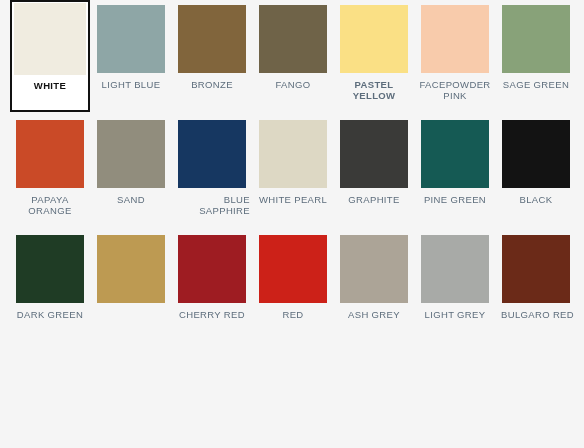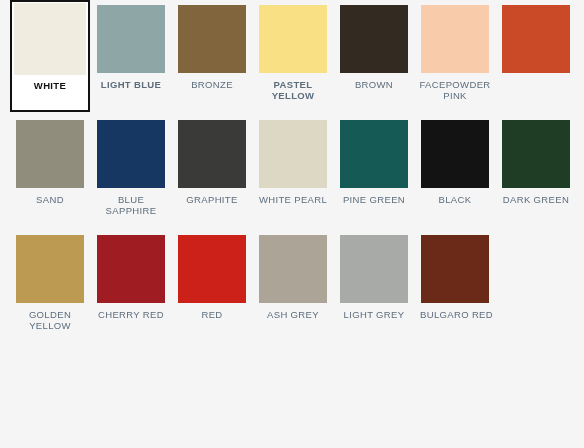--- a/index.html
+++ b/index.html
@@ -82,72 +82,76 @@
 </head>
 <body>
 
 <div id="swatch-grid" style="background: rgb(245, 245, 245); grid-template-columns: repeat(7, 80px);">
     <div class="swatch-cell selected" style="border-color: rgb(17, 17, 17);">
       <div class="swatch-chip" style="background: rgb(240, 236, 224);"></div>
       <div class="swatch-label" style="color: rgb(17, 17, 17);">WHITE</div>
     </div>
     <div class="swatch-cell">
       <div class="swatch-chip" style="background: rgb(142, 166, 166);"></div>
-      <div class="swatch-label" style="color: rgb(93, 109, 124); font-weight: bold;">LIGHT BLUE</div>
+      <div class="swatch-label" style="color: rgb(93, 109, 124);">LIGHT BLUE</div>
     </div>
     <div class="swatch-cell">
       <div class="swatch-chip" style="background: rgb(129, 101, 60);"></div>
       <div class="swatch-label" style="color: rgb(93, 109, 124);">BRONZE</div>
     </div>
     <div class="swatch-cell">
+      <div class="swatch-chip" style="background: rgb(111, 99, 72);"></div>
+      <div class="swatch-label" style="color: rgb(93, 109, 124);">FANGO</div>
+    </div>
+    <div class="swatch-cell">
       <div class="swatch-chip" style="background: rgb(250, 224, 133);"></div>
       <div class="swatch-label" style="color: rgb(93, 109, 124); font-weight: bold;">PASTEL YELLOW</div>
-    </div>
-    <div class="swatch-cell">
-      <div class="swatch-chip" style="background: rgb(51, 42, 33);"></div>
-      <div class="swatch-label" style="color: rgb(93, 109, 124);">BROWN</div>
     </div>
     <div class="swatch-cell">
       <div class="swatch-chip" style="background: rgb(248, 203, 171);"></div>
       <div class="swatch-label" style="color: rgb(93, 109, 124);">FACEPOWDER PINK</div>
     </div>
     <div class="swatch-cell">
+      <div class="swatch-chip" style="background: rgb(136, 162, 121);"></div>
+      <div class="swatch-label" style="color: rgb(93, 109, 124);">SAGE GREEN</div>
+    </div>
+    <div class="swatch-cell">
       <div class="swatch-chip" style="background: rgb(202, 74, 39);"></div>
+      <div class="swatch-label" style="color: rgb(93, 109, 124);">PAPAYA ORANGE</div>
     </div>
     <div class="swatch-cell">
       <div class="swatch-chip" style="background: rgb(145, 141, 125);"></div>
       <div class="swatch-label" style="color: rgb(93, 109, 124);">SAND</div>
     </div>
     <div class="swatch-cell">
       <div class="swatch-chip" style="background: rgb(22, 55, 97);"></div>
-      <div class="swatch-label" style="color: rgb(93, 109, 124);">BLUE SAPPHIRE</div>
+      <div class="swatch-label" style="color: rgb(93, 109, 124); text-align: right;">BLUE SAPPHIRE</div>
+    </div>
+    <div class="swatch-cell">
+      <div class="swatch-chip" style="background: rgb(221, 216, 196);"></div>
+      <div class="swatch-label" style="color: rgb(93, 109, 124);">WHITE PEARL</div>
     </div>
     <div class="swatch-cell">
       <div class="swatch-chip" style="background: rgb(58, 58, 56);"></div>
       <div class="swatch-label" style="color: rgb(93, 109, 124);">GRAPHITE</div>
-    </div>
-    <div class="swatch-cell">
-      <div class="swatch-chip" style="background: rgb(221, 216, 196);"></div>
-      <div class="swatch-label" style="color: rgb(93, 109, 124);">WHITE PEARL</div>
     </div>
     <div class="swatch-cell">
       <div class="swatch-chip" style="background: rgb(21, 90, 84);"></div>
       <div class="swatch-label" style="color: rgb(93, 109, 124);">PINE GREEN</div>
     </div>
     <div class="swatch-cell">
       <div class="swatch-chip" style="background: rgb(19, 19, 19);"></div>
       <div class="swatch-label" style="color: rgb(93, 109, 124);">BLACK</div>
     </div>
     <div class="swatch-cell">
       <div class="swatch-chip" style="background: rgb(31, 60, 37);"></div>
       <div class="swatch-label" style="color: rgb(93, 109, 124);">DARK GREEN</div>
     </div>
     <div class="swatch-cell">
       <div class="swatch-chip" style="background: rgb(189, 154, 82);"></div>
-      <div class="swatch-label" style="color: rgb(93, 109, 124);">GOLDEN YELLOW</div>
     </div>
     <div class="swatch-cell">
       <div class="swatch-chip" style="background: rgb(158, 28, 34);"></div>
       <div class="swatch-label" style="color: rgb(93, 109, 124);">CHERRY RED</div>
     </div>
     <div class="swatch-cell">
       <div class="swatch-chip" style="background: rgb(204, 33, 24);"></div>
       <div class="swatch-label" style="color: rgb(93, 109, 124);">RED</div>
     </div>
     <div class="swatch-cell">

